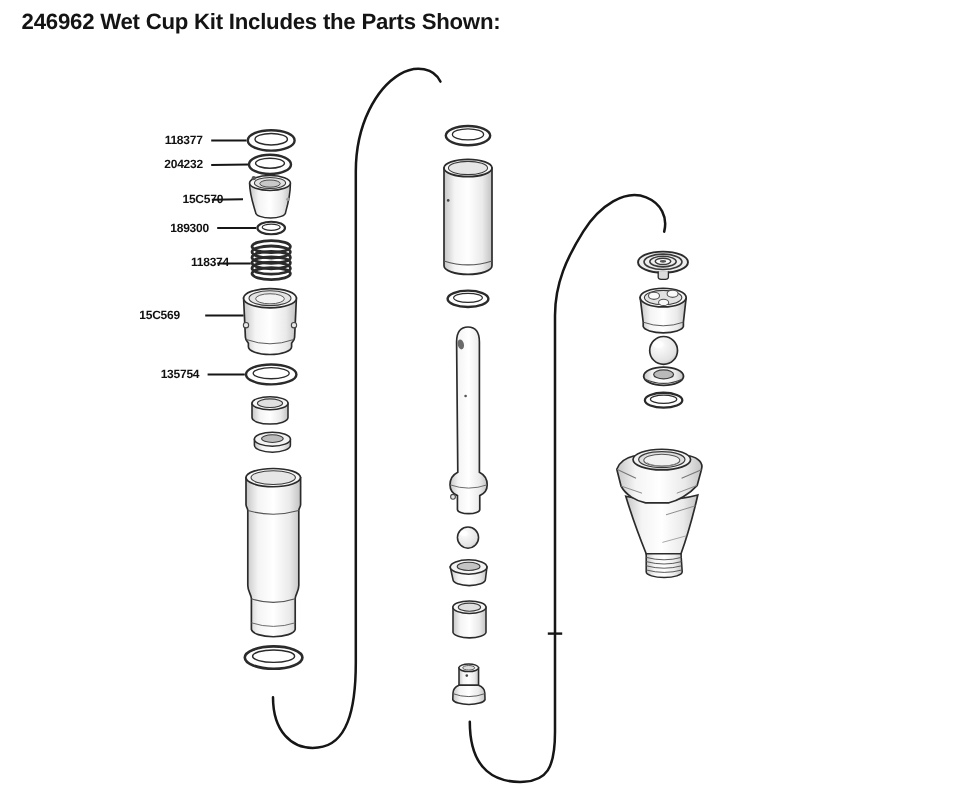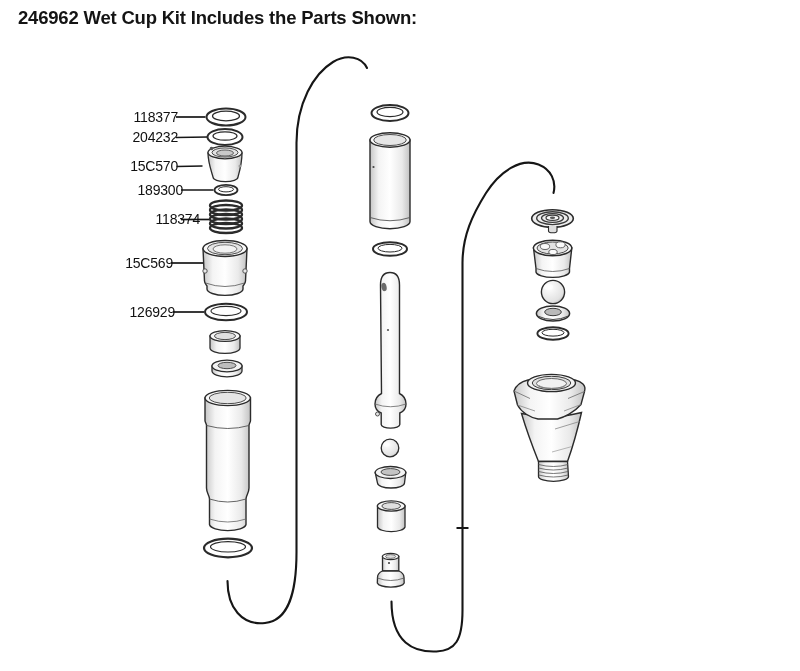--- a/index.html
+++ b/index.html
@@ -7,22 +7,22 @@
     position:relative;width:800px;height:671px;background:#ffffff;
     font-family:"Liberation Sans",sans-serif;overflow:hidden;
   }
   .title{
     position:absolute;left:18px;top:7px;
     font-size:18.5px;font-weight:700;color:#141414;letter-spacing:-0.2px;
     white-space:nowrap;
   }
   .diagram-svg{position:absolute;left:0;top:0;}
   .plabel{
-    position:absolute;width:50px;text-align:right;
-    font-size:14px;font-weight:400;color:#111;
+    position:absolute;width:50px;text-align:center;
+    font-size:10px;font-weight:700;color:#111;
     letter-spacing:-0.2px;line-height:11px;white-space:nowrap;
   }
 </style>
 </head>
 <body>
 
 <div class="page">
 
   <div class="title">246962 Wet Cup Kit Includes the Parts Shown:</div>
 
@@ -237,19 +237,19 @@
       <path d="M538.5,461.5 L538.5,476.5 A15,4.8 0 0 0 568.5,476.5 L567.5,461.5 Z" fill="url(#gCyl)" stroke="#2b2b2b" stroke-width="1.3"></path>
       <path d="M538.5,464.5 Q553.5,468.5 568,464.5" fill="none" stroke="#555555" stroke-width="0.8"></path>
       <path d="M538.5,468 Q553.5,472 568,468" fill="none" stroke="#555555" stroke-width="0.8"></path>
       <path d="M538.5,471.5 Q553.5,475.5 568,471.5" fill="none" stroke="#555555" stroke-width="0.8"></path>
       <path d="M538.7,475 Q553.5,479 568.2,475" fill="none" stroke="#555555" stroke-width="0.8"></path>
     </g>
   </svg>
 
   <div class="plabel" style="left:128px;top:111.5px;">118377</div>
   <div class="plabel" style="left:128px;top:132px;">204232</div>
-  <div class="plabel" style="left:128px;top:161px;">15C570</div>
+  <div class="plabel" style="left:144px;top:161px;">15C570</div>
   <div class="plabel" style="left:133px;top:184.5px;">189300</div>
   <div class="plabel" style="left:150px;top:214px;">118374</div>
-  <div class="plabel" style="left:123px;top:257.5px;">15C569</div>
-  <div class="plabel" style="left:125px;top:306.5px;">126929</div>
+  <div class="plabel" style="left:108px;top:257.5px;">15C569</div>
+  <div class="plabel" style="left:125px;top:306.5px;">135754</div>
 
 </div>
 
 </body></html>

